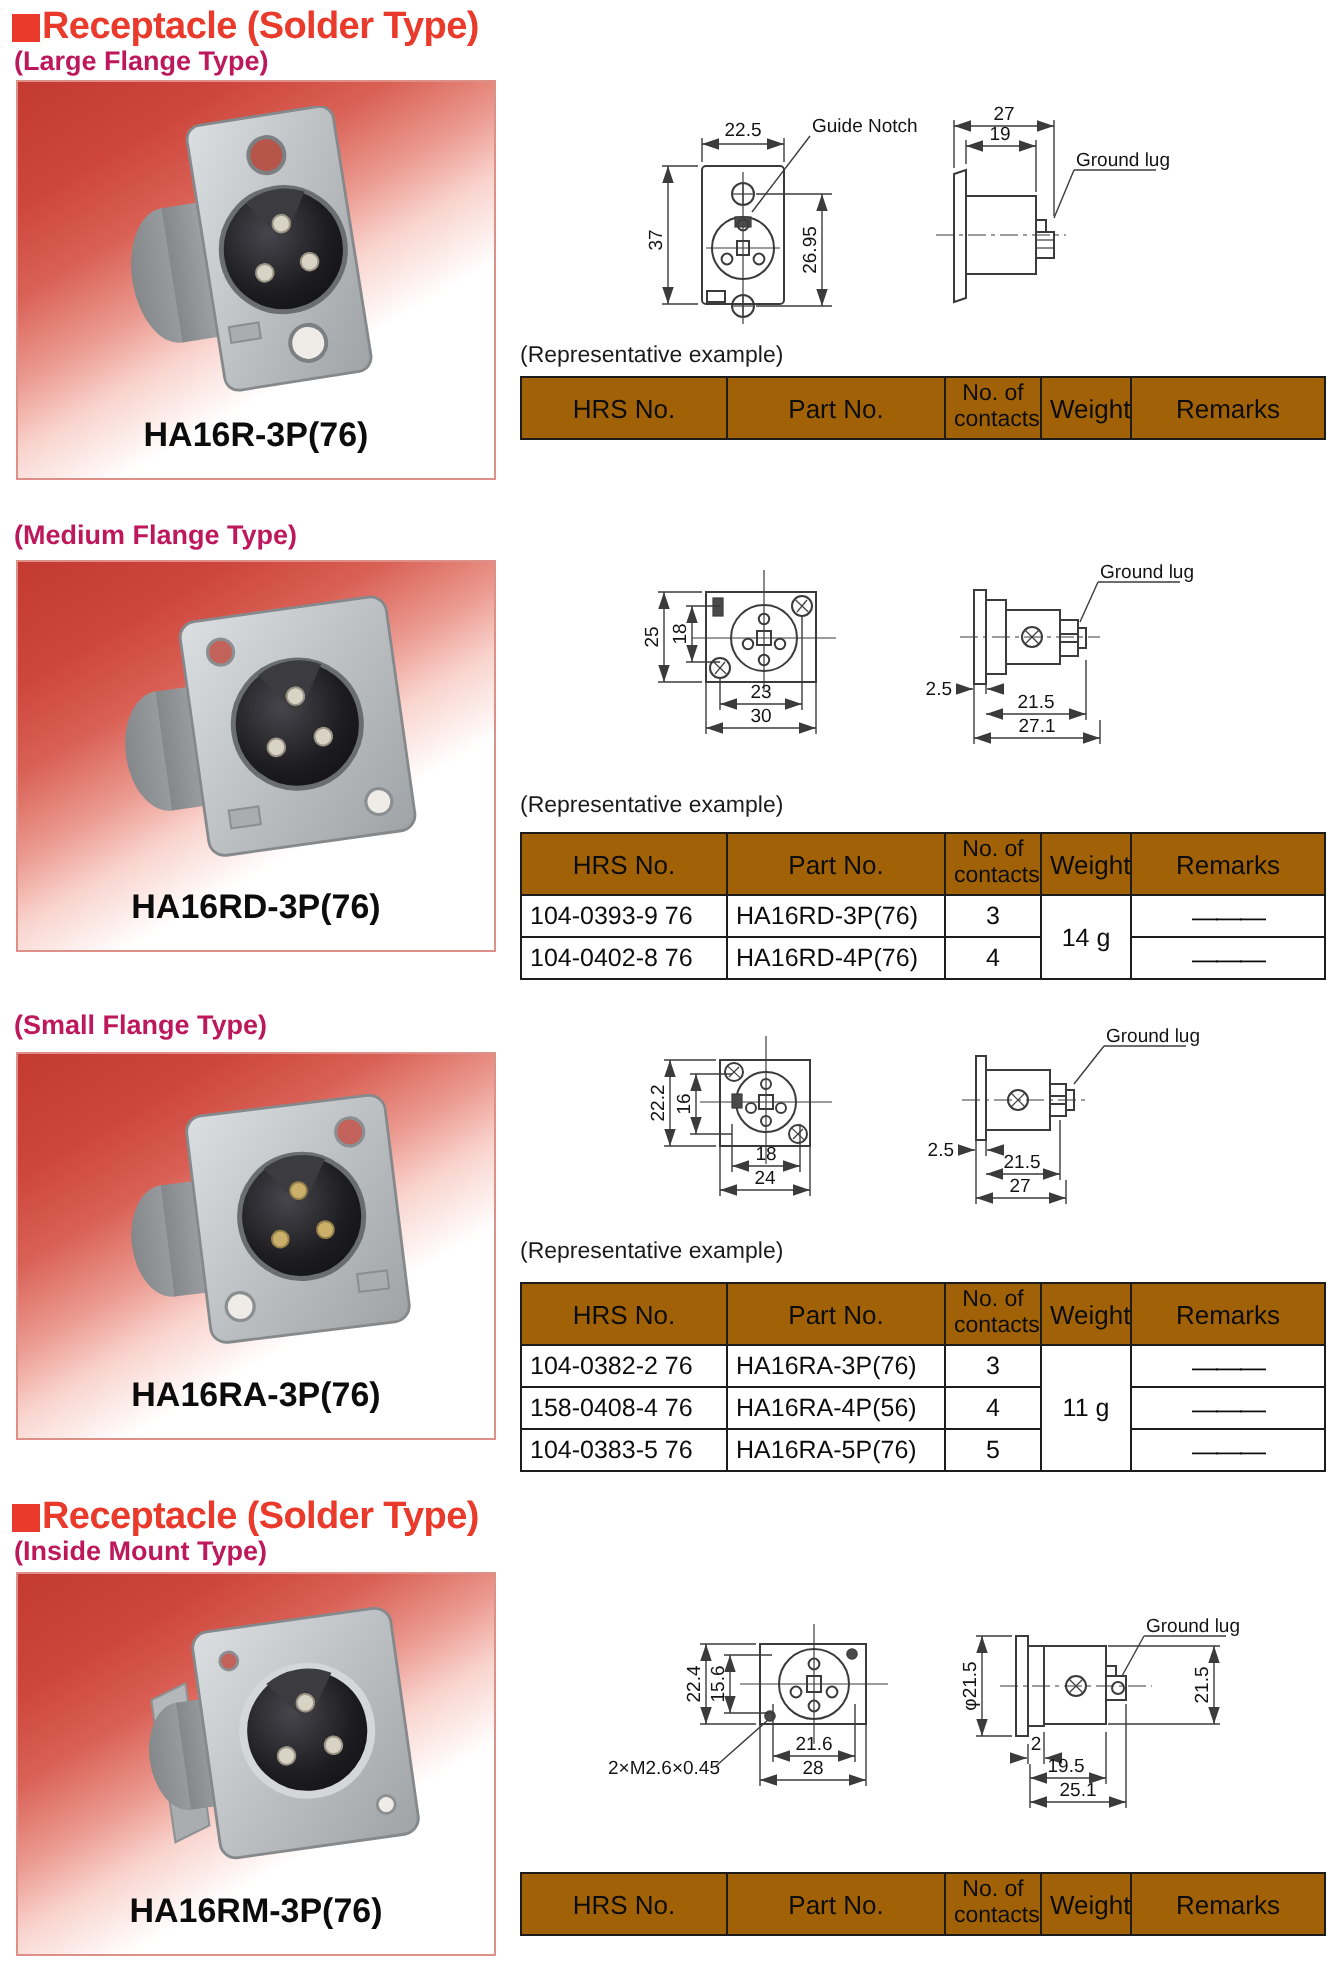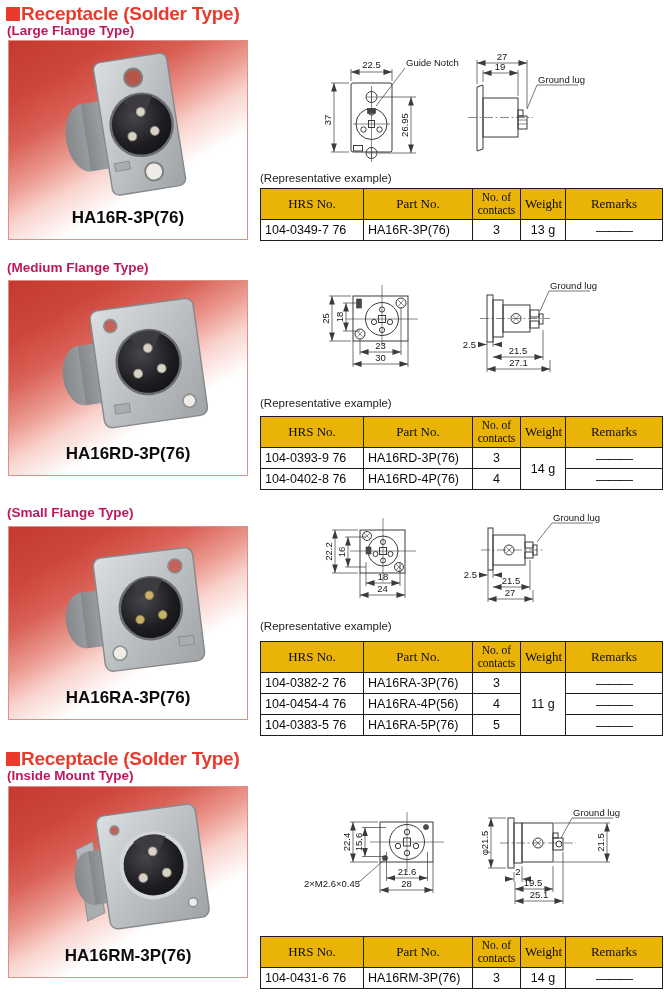--- a/index.html
+++ b/index.html
@@ -10,21 +10,21 @@
   .sq{display:inline-block;width:14px;height:14px;background:#e93a2b;margin-right:1px;}
   .sub{position:absolute;left:7px;font-size:13.5px;font-weight:bold;color:#be185d;white-space:nowrap;}
   .pbox{position:absolute;left:8px;width:238px;border:1px solid #dd9087;
         background:linear-gradient(150deg,#c43a31 0%,#cd453b 18%,#d96055 32%,#eb9a90 45%,#f9d3cd 55%,#ffffff 68%);}
   .cap{position:absolute;bottom:11px;left:0;right:0;text-align:center;font-size:17px;font-weight:bold;color:#0c0c0c;}
   .conn{position:absolute;left:14px;top:12px;}
   .rep{position:absolute;left:260px;width:402px;text-align:left;font-size:11.5px;color:#1a1a1a;}
   table.spec{position:absolute;left:260px;width:402px;border-collapse:collapse;table-layout:fixed;
              font-size:12.5px;color:#0c0c0c;background:#fff;}
   .spec th,.spec td{border:1px solid #1c1c1c;padding:0 4px;overflow:hidden;white-space:nowrap;}
-  .spec th{background:#eab308;height:30px;font-weight:normal;text-align:center;font-size:13px;font-family:Liberation Serif, serif;}
+  .spec th{background:#a16207;height:30px;font-weight:normal;text-align:center;font-size:13px;}
   .spec th.small{font-size:11.5px;line-height:1.1;}
   .spec td{height:20px;}
   .spec td.l{text-align:left;}
   .spec td.c{text-align:center;}
   .dash{letter-spacing:-1px;font-size:13px;}
   svg.dwg{position:absolute;overflow:visible;}
   .dwg .dln{fill:none;stroke:#3b3b3b;stroke-width:1;}
   .dwg .thin{fill:none;stroke:#3b3b3b;stroke-width:0.6;}
   .dwg .cl{fill:none;stroke:#3b3b3b;stroke-width:0.6;stroke-dasharray:9 2.5 2 2.5;}
   .dwg .dim{fill:none;stroke:#3b3b3b;stroke-width:0.7;}
@@ -146,27 +146,20 @@
         <col style="width:45px">
         <col style="width:97px">
       </colgroup>
   <tbody>
         <tr>
     <th>HRS No.</th>
     <th>Part No.</th>
     <th class="small"><span>No. of</span><br><span>contacts</span></th>
     <th>Weight</th>
     <th>Remarks</th>
-  </tr>
-  <tr>
-    <td class="l">104-0349-7 76</td>
-    <td class="l">HA16R-3P(76)</td>
-    <td class="c">3</td>
-    <td class="c">13 g</td>
-    <td class="c dash">———</td>
   </tr>
 </tbody>
     </table>
 
 <div class="sub" style="top:260px;">(Medium Flange Type)</div>
 
 <div class="pbox" style="top:280px;height:194px;">
   <svg class="conn" width="210" height="146" viewBox="0 0 210 146">
     <g transform="rotate(-8 105 73)">
       <ellipse cx="58" cy="76" rx="19" ry="30" fill="url(#barrelg)"></ellipse>
@@ -382,21 +375,21 @@
     <th>Remarks</th>
   </tr>
   <tr>
     <td class="l">104-0382-2 76</td>
     <td class="l">HA16RA-3P(76)</td>
     <td class="c">3</td>
     <td class="c" rowspan="3">11 g</td>
     <td class="c dash">———</td>
   </tr>
   <tr>
-    <td class="l">104-0454-4 76</td>
+    <td class="l">158-0408-4 76</td>
     <td class="l">HA16RA-4P(56)</td>
     <td class="c">4</td>
     <td class="c dash">———</td>
   </tr>
   <tr>
     <td class="l">104-0383-5 76</td>
     <td class="l">HA16RA-5P(76)</td>
     <td class="c">5</td>
     <td class="c dash">———</td>
   </tr>
@@ -505,23 +498,16 @@
         <col style="width:97px">
       </colgroup>
   <tbody>
         <tr>
     <th>HRS No.</th>
     <th>Part No.</th>
     <th class="small"><span>No. of</span><br><span>contacts</span></th>
     <th>Weight</th>
     <th>Remarks</th>
   </tr>
-  <tr>
-    <td class="l">104-0431-6 76</td>
-    <td class="l">HA16RM-3P(76)</td>
-    <td class="c">3</td>
-    <td class="c">14 g</td>
-    <td class="c dash">———</td>
-  </tr>
 </tbody>
     </table>
 
 </div>
 
 </body></html>

